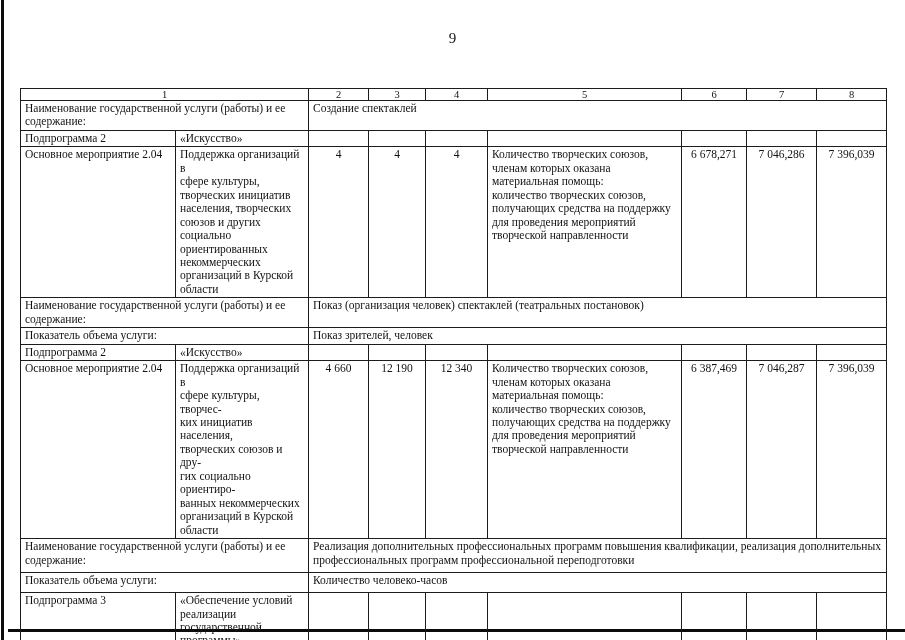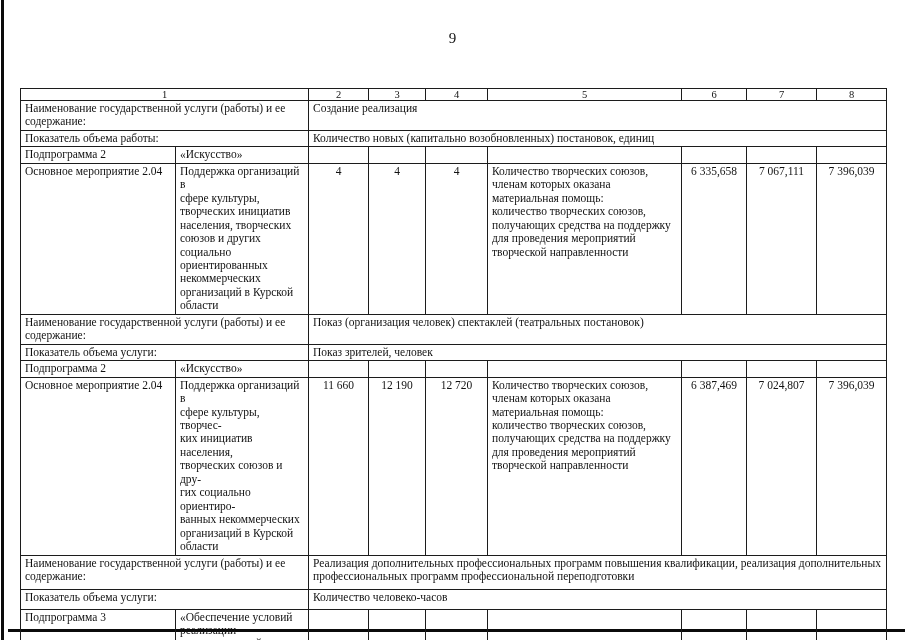--- a/index.html
+++ b/index.html
@@ -72,27 +72,23 @@
     <td>4</td>
     <td>5</td>
     <td>6</td>
     <td>7</td>
     <td>8</td>
   </tr>
 
   <tr>
     <td colspan="2" class="pre" style="height:26px">Наименование государственной  услуги (работы) и ее
 содержание:</td>
-    <td colspan="7" class="vmid">Создание реализация</td>
-  </tr>
-
-  <tr>
-    <td colspan="2" style="height:14px">Показатель объема работы:</td>
-    <td colspan="7">Количество новых (капитально возобновленных) постановок, единиц</td>
-  </tr>
+    <td colspan="7" class="vmid">Создание спектаклей</td>
+  </tr>
+
 
   <tr>
     <td style="height:16px">Подпрограмма 2</td>
     <td>«Искусство»</td>
     <td></td>
     <td></td>
     <td></td>
     <td></td>
     <td></td>
     <td></td>
@@ -114,22 +110,22 @@
     <td class="num">4</td>
     <td class="num">4</td>
     <td class="num">4</td>
     <td class="pre result-cell">Количество творческих союзов,
 членам которых оказана
 материальная помощь:
 количество творческих союзов,
 получающих средства на поддержку
 для проведения мероприятий
 творческой направленности</td>
-    <td class="num">6 335,658</td>
-    <td class="num">7 067,111</td>
+    <td class="num">6 678,271</td>
+    <td class="num">7 046,286</td>
     <td class="num">7 396,039</td>
   </tr>
 
   <tr>
     <td colspan="2" class="pre" style="height:26px">Наименование государственной услуги (работы) и ее
 содержание:</td>
     <td colspan="7" class="vmid">Показ (организация человек) спектаклей (театральных постановок)</td>
   </tr>
 
   <tr>
@@ -152,32 +148,32 @@
   <tr>
     <td class="vmid" style="height:100px">Основное мероприятие 2.04</td>
     <td class="pre">Поддержка организаций в
 сфере культуры, творчес-
 ких инициатив населения,
 творческих союзов и дру-
 гих социально ориентиро-
 ванных некоммерческих
 организаций в Курской
 области</td>
-    <td class="num">11 660</td>
+    <td class="num">4 660</td>
     <td class="num">12 190</td>
-    <td class="num">12 720</td>
+    <td class="num">12 340</td>
     <td class="pre result-cell">Количество творческих союзов,
 членам которых оказана
 материальная помощь:
 количество творческих союзов,
 получающих средства на поддержку
 для проведения мероприятий
 творческой направленности</td>
     <td class="num">6 387,469</td>
-    <td class="num">7 024,807</td>
+    <td class="num">7 046,287</td>
     <td class="num">7 396,039</td>
   </tr>
 
   <tr>
     <td colspan="2" class="pre" style="height:34px">Наименование государственной услуги (работы) и ее
 содержание:</td>
     <td colspan="7" class="pre vmid">Реализация дополнительных профессиональных программ повышения квалификации, реализация дополнительных
 профессиональных программ профессиональной переподготовки</td>
   </tr>
 

